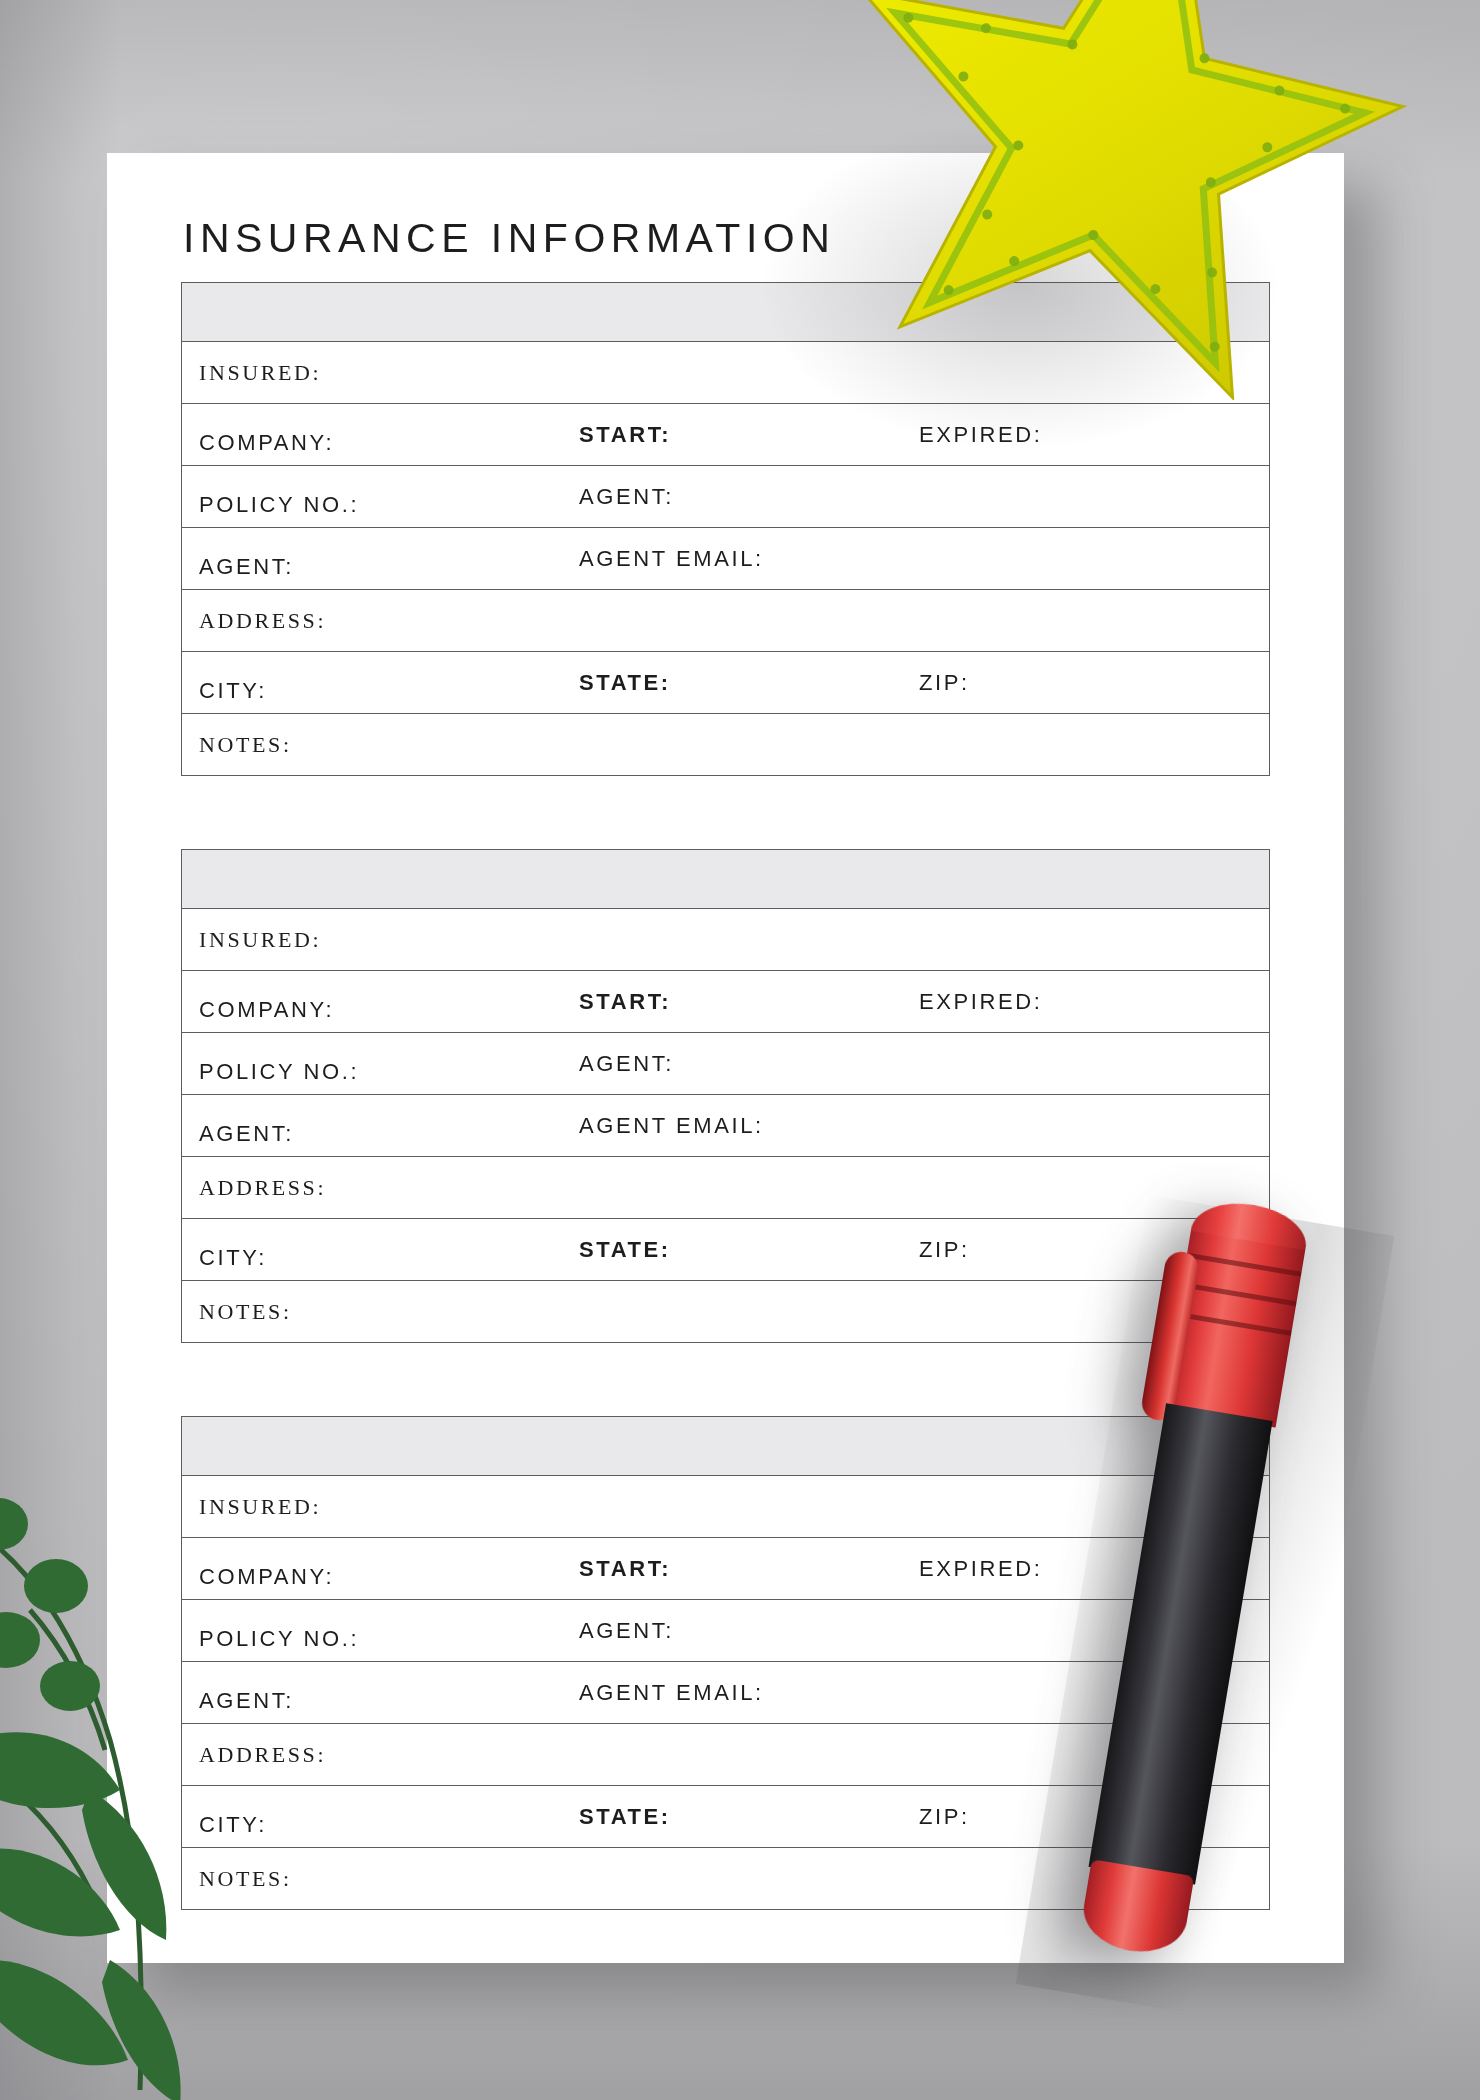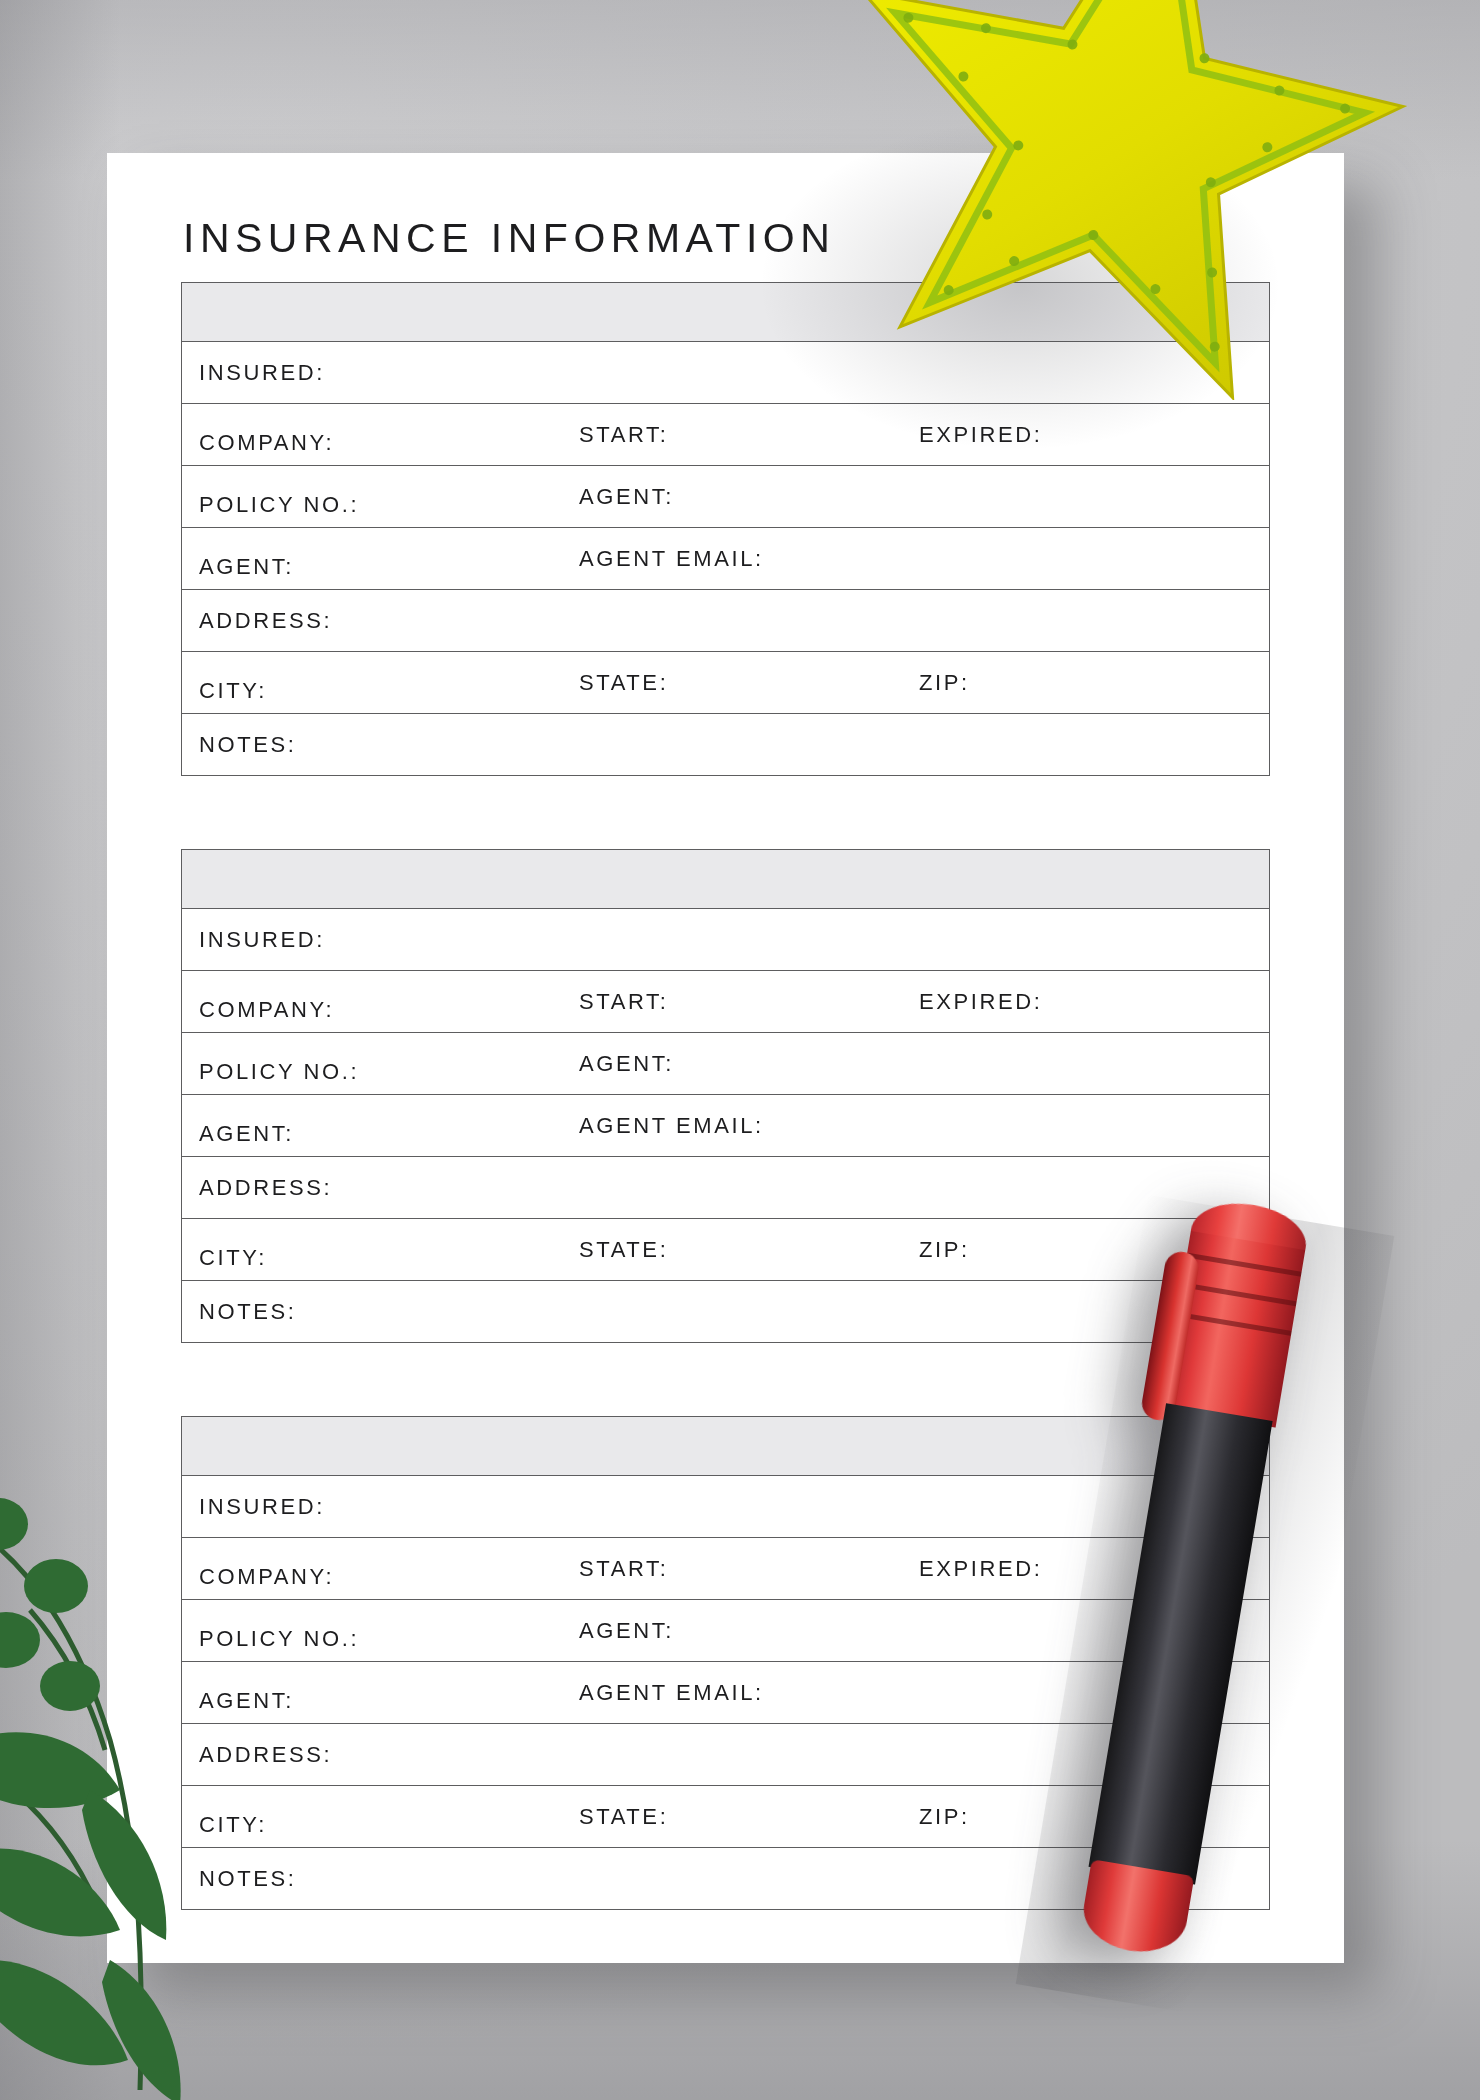--- a/index.html
+++ b/index.html
@@ -86,23 +86,23 @@
   }
   .cell {
     padding-left: 17px;
     font-size: 22px;
     letter-spacing: 2.6px;
     color: #1d1d1f;
     white-space: nowrap;
     box-sizing: border-box;
   }
   .cell-a { width: 380px; margin-top: 16px; }
-  .cell-b { width: 340px; }
+  .cell-b { width: 340px; font-weight: bold; }
   .cell-c { flex: 1; }
-  .cell-full { flex: 1; }
+  .cell-full { flex: 1; font-family: Liberation Serif, serif; }
 
   
   .star-wrap {
     position: absolute;
     left: 812px;
     top: -70px;
     width: 610px;
     height: 470px;
     pointer-events: none;
   }

